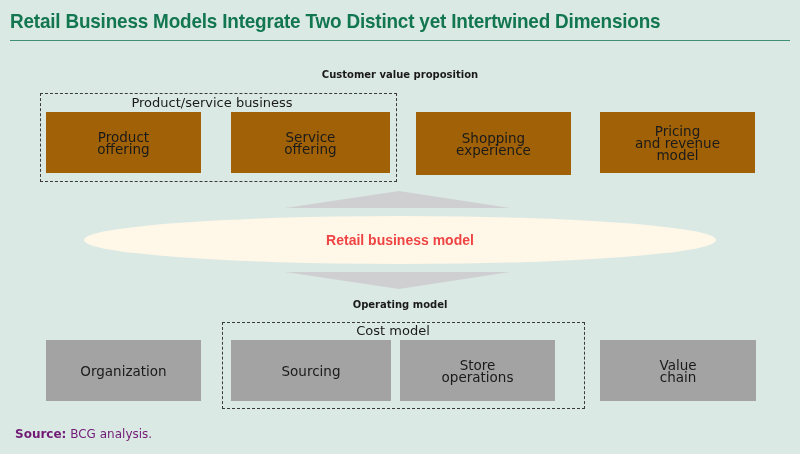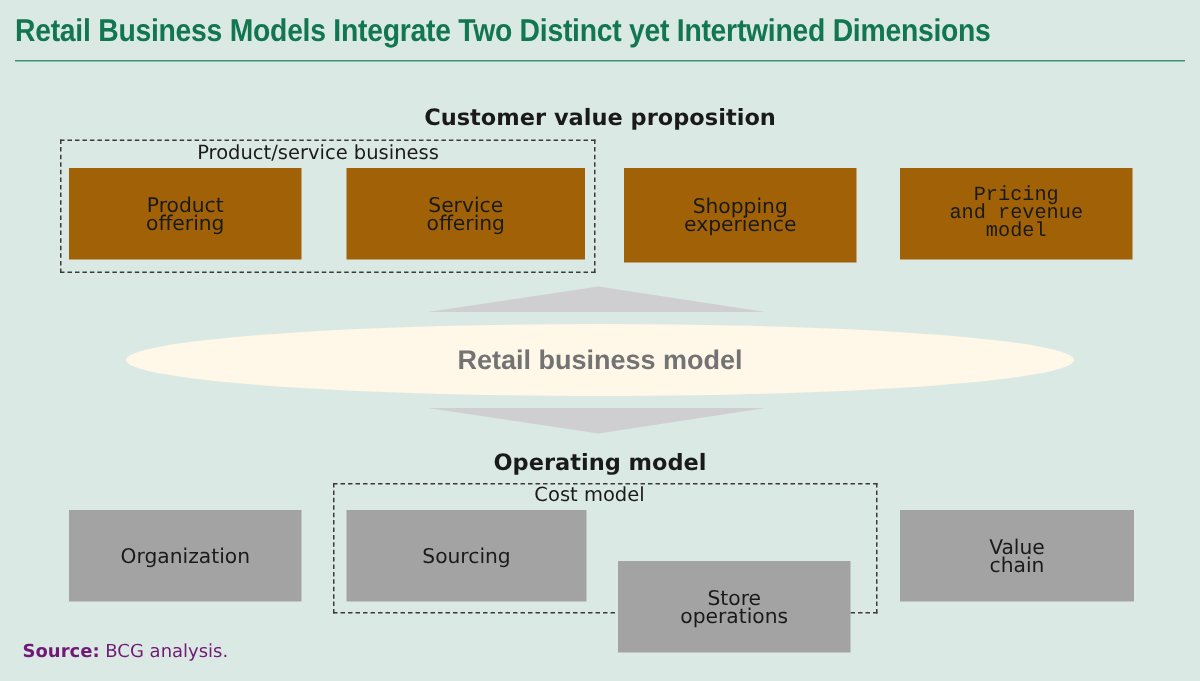--- a/index.html
+++ b/index.html
@@ -14,21 +14,21 @@
     font-family: "Liberation Sans", sans-serif;
     font-weight: bold; font-size: 21px; color: #127650;
     letter-spacing: -0.2px; white-space: nowrap;
     transform: scaleX(0.9); transform-origin: left top;
   }
   .title-rule {
     position: absolute; left: 10px; top: 40px; width: 504px; height: 1px;
     background: #3f8f72;
   }
   .section-label {
-    position: absolute; font-weight: bold; font-size: 15px; color: #1a1a1a;
+    position: absolute; font-weight: bold; font-size: 10px; color: #1a1a1a;
     white-space: nowrap; transform: translateX(-50%);
   }
   .group-label {
     position: absolute; font-size: 13px; color: #1a1a1a; white-space: nowrap;
     transform: translateX(-50%);
   }
   .dashed {
     position: absolute; border: 1.3px dashed #3a3a3a; box-sizing: border-box;
   }
   .box {
@@ -38,21 +38,21 @@
   }
   .box.green { background: #a16207; }
   .box.blue { background: #a3a3a3; }
   .ellipse {
     position: absolute; left: 84px; top: 216px; width: 632px; height: 48px;
     border-radius: 50%; background: #fff7e8;
     display: flex; align-items: center; justify-content: center;
   }
   .ellipse-label {
     font-family: "Liberation Sans", sans-serif;
-    font-weight: bold; font-size: 18px; color: #737373;
+    font-weight: bold; font-size: 14px; color: #ef4444;
   }
   svg.arrows { position: absolute; left: 0; top: 0; width: 800px; height: 454px; pointer-events: none; }
   .source {
     position: absolute; left: 15px; top: 427px; font-size: 12px; color: #701a75;
   }
   .source b { font-weight: bold; }
 </style>
 </head>
 <body>
 
@@ -63,38 +63,38 @@
 
 <div class="dashed" style="left:40px; top:93px; width:357px; height:89px;"></div>
 <div class="group-label" style="left:212px; top:95px;">Product/service business</div>
 
 <div class="box green" style="left:46px; top:112px; width:155px; height:61px;">Product
 offering</div>
 <div class="box green" style="left:231px; top:112px; width:159px; height:61px;">Service
 offering</div>
 <div class="box green" style="left:416px; top:112px; width:155px; height:63px;">Shopping
 experience</div>
-<div class="box green" style="left:600px; top:112px; width:155px; height:61px;font-family:Liberation Mono, monospace;">Pricing
+<div class="box green" style="left:600px; top:112px; width:155px; height:61px;">Pricing
 and revenue
 model</div>
 
 <svg class="arrows">
   <polygon points="399,191 510,208 285,208" fill="#cfcfd1"></polygon>
   <polygon points="285,272 510,272 399,289" fill="#cfcfd1"></polygon>
 </svg>
 
 <div class="ellipse">
   <span class="ellipse-label">Retail business model</span>
 </div>
 
 <div class="section-label" style="left:400px; top:299px;">Operating model</div>
 
 <div class="dashed" style="left:222px; top:322px; width:363px; height:87px;"></div>
 <div class="group-label" style="left:393px; top:323px;">Cost model</div>
 
 <div class="box blue" style="left:46px; top:340px; width:155px; height:61px;">Organization</div>
 <div class="box blue" style="left:231px; top:340px; width:160px; height:61px;">Sourcing</div>
-<div class="box blue" style="left:412px; top:340px; width:155px; height:61px;margin-top:34px;">Store
+<div class="box blue" style="left:400px; top:340px; width:155px; height:61px;">Store
 operations</div>
 <div class="box blue" style="left:600px; top:340px; width:156px; height:61px;">Value
 chain</div>
 
 <div class="source"><b>Source:</b><span> BCG analysis.</span></div>
 
 </body></html>

